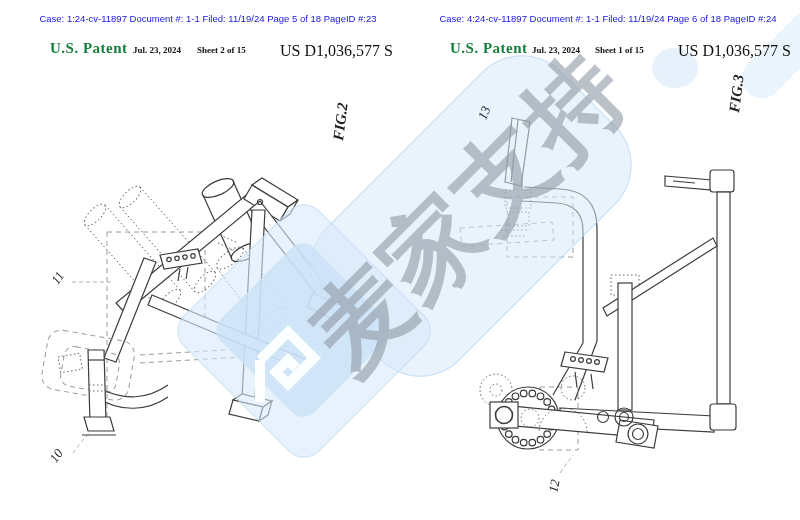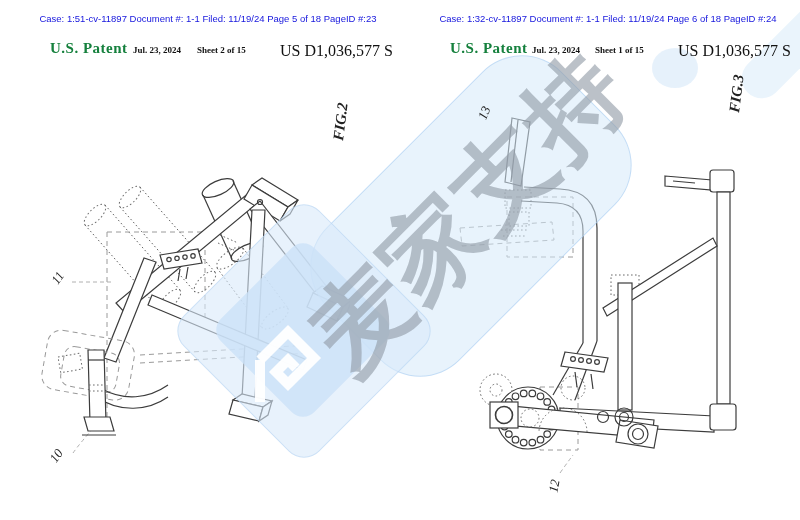--- a/index.html
+++ b/index.html
@@ -198,30 +198,30 @@
   <div class="wm-diamond-outer"></div>
   <div class="wm-diamond-inner"></div>
   <svg class="wm-glyph" width="72" height="98" viewBox="0 0 72 98">
     <path d="M10,38 L38,10 L64,36 L38,62 L26,50 L38,38 L46,46" fill="none" stroke="rgba(255,255,255,.95)" stroke-width="10" stroke-linejoin="miter"></path>
     <path d="M10,38 L10,80" fill="none" stroke="rgba(255,255,255,.95)" stroke-width="10"></path>
   </svg>
   <div class="wm-text">麦家支持</div>
   <div class="wm-blob"></div>
   <div class="wm-corner"></div>
 
-  <div class="t case-line" style="left:28px">Case: 1:51-cv-11897 Document #: 1-1 Filed: 11/19/24 Page 5 of 18 PageID #:23</div>
+  <div class="t case-line" style="left:28px">Case: 1:24-cv-11897 Document #: 1-1 Filed: 11/19/24 Page 5 of 18 PageID #:23</div>
   <div class="t us-patent" style="left:50px;top:40px">U.S. Patent</div>
   <div class="t hdr-small" style="left:133px;top:45px">Jul. 23, 2024</div>
   <div class="t hdr-small" style="left:197px;top:45px">Sheet 2 of 15</div>
   <div class="t hdr-num" style="left:280px;top:42px">US D1,036,577 S</div>
   <div class="t fig-label" style="left:322px;top:113px">FIG.2</div>
   <div class="t ref-num" style="left:52px;top:270px;transform:rotate(-55deg)">11</div>
   <div class="t ref-num" style="left:50px;top:448px;transform:rotate(-55deg)">10</div>
 
-  <div class="t case-line" style="left:428px">Case: 1:32-cv-11897 Document #: 1-1 Filed: 11/19/24 Page 6 of 18 PageID #:24</div>
+  <div class="t case-line" style="left:428px">Case: 4:24-cv-11897 Document #: 1-1 Filed: 11/19/24 Page 6 of 18 PageID #:24</div>
   <div class="t us-patent" style="left:450px;top:40px">U.S. Patent</div>
   <div class="t hdr-small" style="left:532px;top:45px">Jul. 23, 2024</div>
   <div class="t hdr-small" style="left:595px;top:45px">Sheet 1 of 15</div>
   <div class="t hdr-num" style="left:678px;top:42px">US D1,036,577 S</div>
   <div class="t fig-label" style="left:718px;top:85px">FIG.3</div>
   <div class="t ref-num" style="left:478px;top:105px;transform:rotate(-68deg)">13</div>
   <div class="t ref-num" style="left:548px;top:478px;transform:rotate(-80deg)">12</div>
 
 </div>
 

